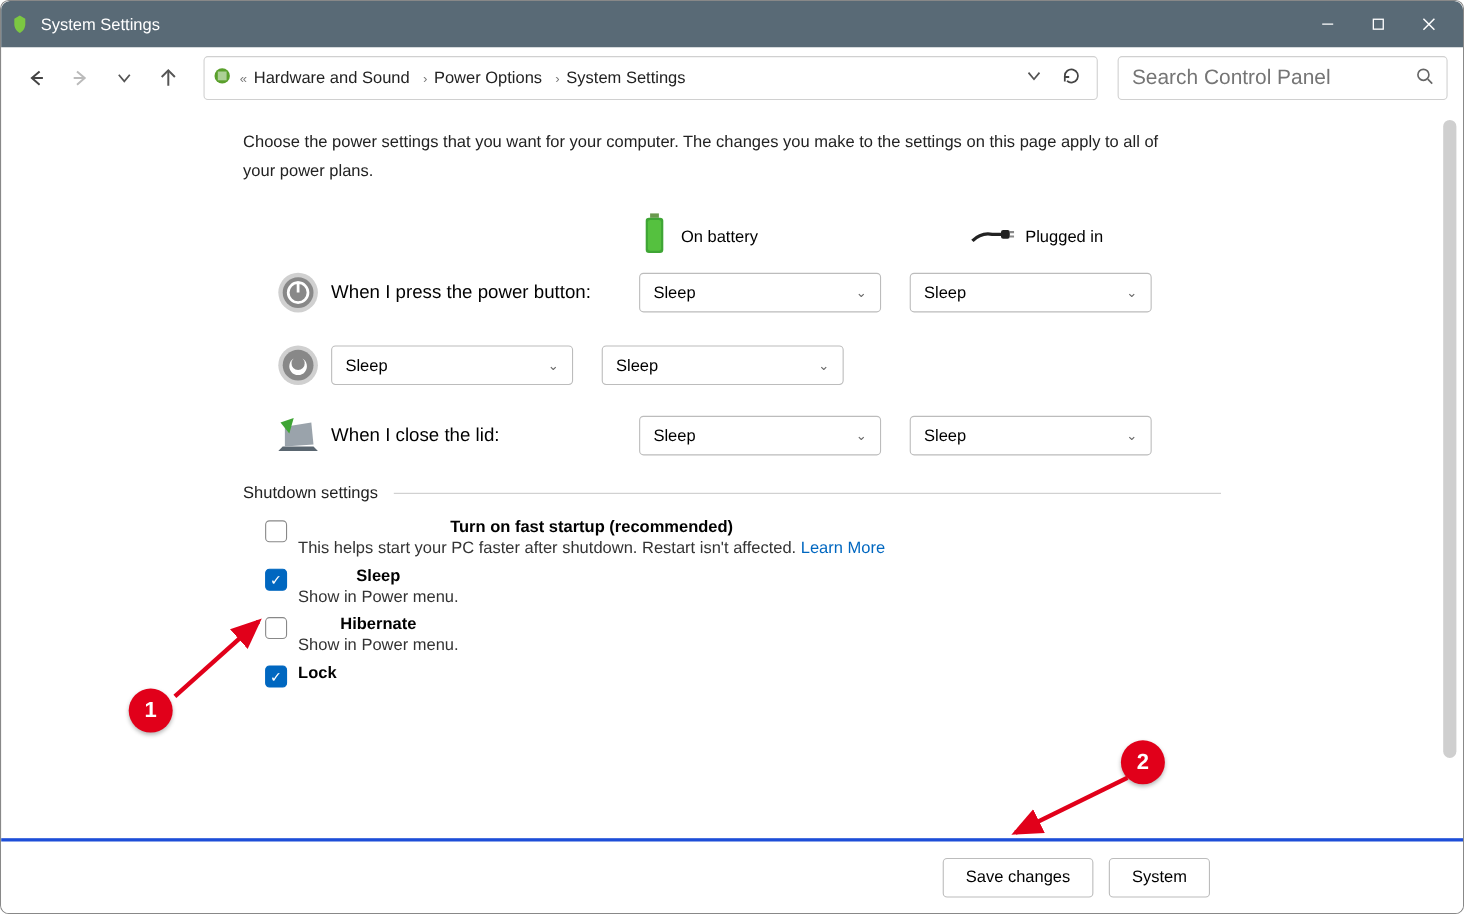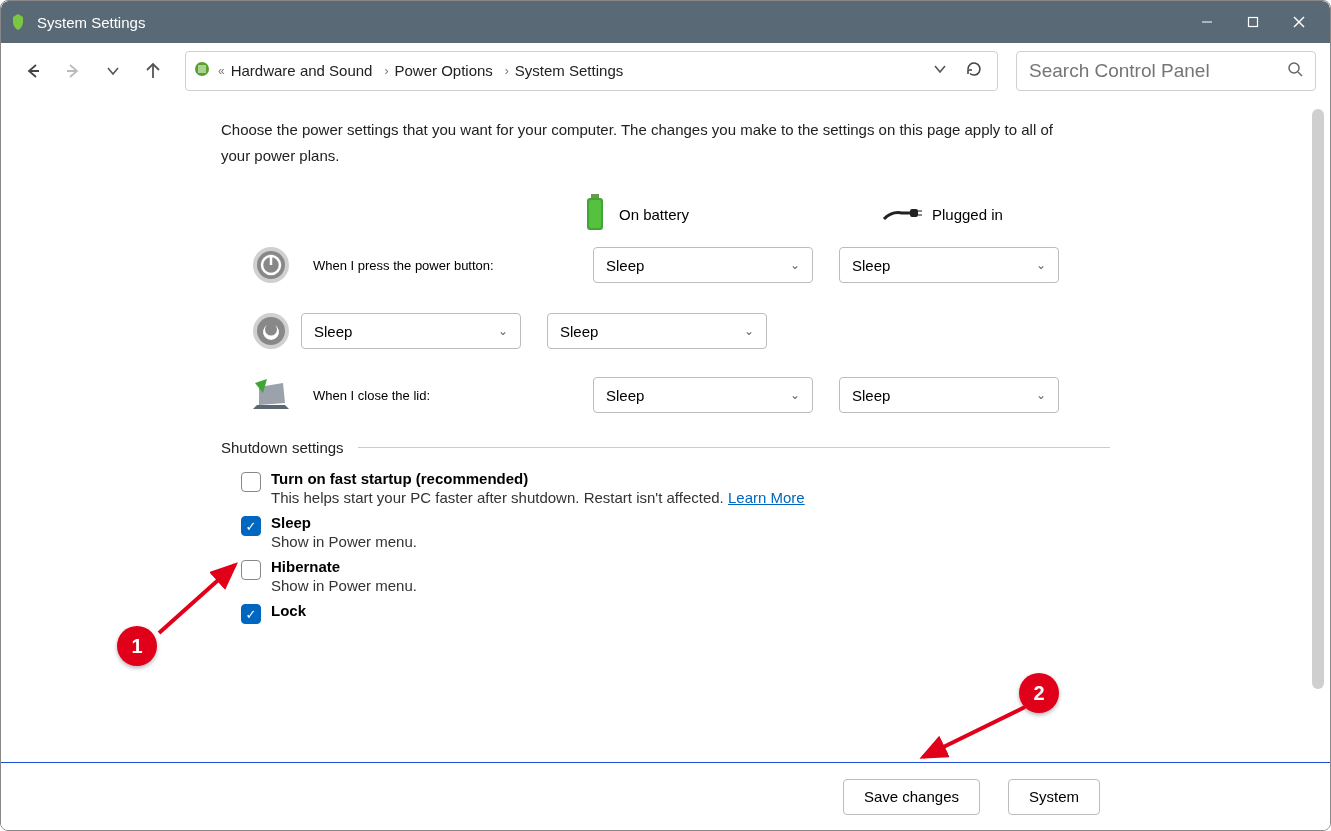--- a/index.html
+++ b/index.html
@@ -108,49 +108,49 @@
     display:flex; margin-left: 360px; margin-bottom: 8px; align-items:center;justify-content:space-between;
   }
   .col-hdr { display:flex; align-items:center; gap:10px; font-size:15px;}
   .col-hdr.c1 { width: 246px; }
   .col-hdr.c2 { width: 228px; }
   .row {
     display:flex; align-items:center; margin-bottom: 26px;
     padding-left: 20px;
   }
   .row .icon-slot { width: 60px; display:flex; justify-content:center; }
-  .row .label-slot { width: 280px; font-size:13px;margin-left:12px; }
+  .row .label-slot { width: 280px; font-size:17px; }
   .select {
     width: 220px; height: 36px;
     border:1px solid #bcbcbc; border-radius:4px;
     display:flex; align-items:center; justify-content:space-between;
     padding: 0 12px;
     background:#fff;
     font-size:15px;
   }
   .select + .select { margin-left: 26px; }
   .select .caret { color:#666; font-size:12px; }
   
   .chk-row { display:flex; align-items:flex-start; gap:10px; padding-left:20px; margin-bottom:6px;}
   .chk {
     width:20px;height:20px;border:1.5px solid #888;border-radius:4px;
     display:flex;align-items:center;justify-content:center;
     flex-shrink:0; margin-top:2px;
   }
   .chk.checked { background:#0067c0; border-color:#0067c0; color:#fff; font-size:13px;}
-  .chk-body .bold { font-weight:600; }
+  .chk-body .bold { font-weight:600;text-align:center; }
   .chk-body .sub { color:#333; margin-top:2px; }
-  a.learn { color:#0067c0; text-decoration:underline; }
+  a.learn { color:#0067c0; }
   
   .footer {
     position:absolute; bottom:0; left:0; right:0;
     height: 68px;
-    border-top:1px solid #1d4ed8;
+    border-top:3px solid #1d4ed8;
     display:flex; align-items:center; justify-content:flex-end;
-    gap:28px; padding-right: 230px;
+    gap:14px; padding-right: 230px;
     background:#fff;
   }
   .btn {
     height:36px; padding:0 20px;
     border:1px solid #bcbcbc; border-radius:4px;
     background:#fff; display:flex; align-items:center;
     font-size:15px;
   }
   
   .scrollbar {

